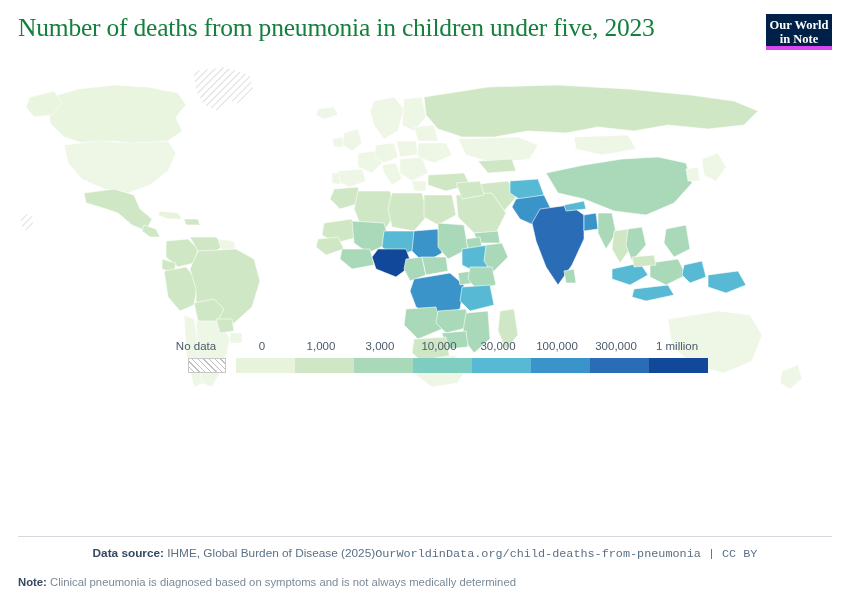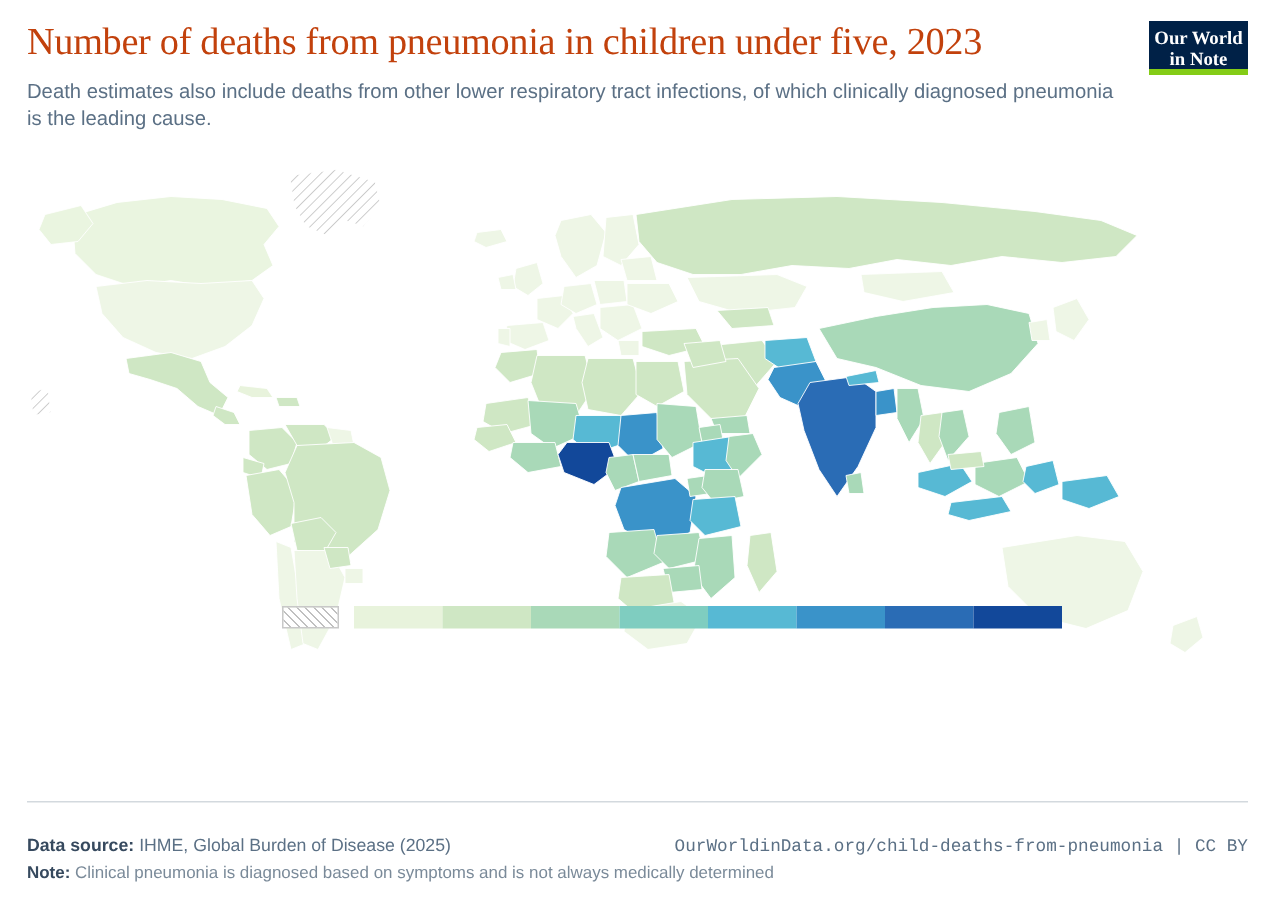--- a/index.html
+++ b/index.html
@@ -23,21 +23,21 @@
     padding: 14px 18px 0 18px;
   }
   
   .header {
     position: relative;
   }
   .title {
     font-family: "Liberation Serif", serif;
     font-size: 25.5px;
     font-weight: 400;
-    color: #c2410c;
+    color: #15803d;
     letter-spacing: -0.2px;
     margin: 0;
     padding-right: 90px;
     line-height: 1.12;
   }
   .subtitle {
     margin: 9px 0 0 0;
     font-size: 13.5px;
     line-height: 1.38;
     color: #5b7085;
@@ -52,21 +52,21 @@
     height: 36px;
     background: #002147;
     color: #fff;
     font-family: "Liberation Serif", serif;
     font-size: 12.5px;
     font-weight: 700;
     line-height: 1.12;
     text-align: center;
     padding-top: 4px;
     box-sizing: border-box;
-    border-bottom: 4px solid #84cc16;
+    border-bottom: 4px solid #d946ef;
   }
   .owid-logo span { display: block; }
 
   
   .map-wrap {
     position: relative;
     width: 814px;
     height: 380px;
     margin-top: 10px;
   }
@@ -138,42 +138,41 @@
   .footer {
     position: absolute;
     left: 18px;
     right: 18px;
     bottom: 12px;
     font-size: 11.8px;
     color: #5b7085;
   }
   .footer-top {
     border-top: 1px solid #d3d9de;
-    padding-top: 21px;
+    padding-top: 9px;
     display: flex;
-    justify-content: space-between;
+    justify-content: center;
     align-items: baseline;
   }
   .footer-left b { color: #36495e; font-weight: 700; }
   .footer-right { color: #5b7085; font-family: Liberation Mono, monospace; }
   .footer-note {
-    margin-top: 5px;
+    margin-top: 15px;
     font-size: 11.3px;
     color: #7a8a99;
   }
   .footer-note b { color: #36495e; font-weight: 700; }
 </style>
 </head>
 <body>
 
 <div class="page">
 
   <div class="header">
     <h1 class="title">Number of deaths from pneumonia in children under five, 2023</h1>
-    <p class="subtitle">Death estimates also include deaths from other lower respiratory tract infections, of which clinically diagnosed pneumonia is the leading cause.</p>
     <div class="owid-logo">
       <span>Our World</span>
       <span>in Note</span>
     </div>
   </div>
 
   <div class="map-wrap">
     <svg viewBox="0 0 814 380" preserveAspectRatio="xMidYMid meet">
       <defs>
         <pattern id="hatch" patternUnits="userSpaceOnUse" width="5" height="5" patternTransform="rotate(45)">
@@ -277,20 +276,31 @@
       <path class="country" fill="#57b9d4" d="M690,222 L720,218 L728,232 L708,240 L690,234 Z"></path>
       <path class="country" fill="#a9d9b8" d="M648,176 L668,172 L672,196 L656,204 L646,190 Z"></path>
       <path class="country" fill="#cfe7c4" d="M614,204 L636,202 L638,212 L616,214 Z"></path>
       <path class="country" fill="#a9d9b8" d="M546,218 L556,216 L558,230 L548,230 Z"></path>
       <path class="country" fill="#eef6e6" d="M650,266 L700,258 L732,262 L744,282 L734,308 L706,320 L674,312 L654,292 Z"></path>
       <path class="country" fill="#eef6e6" d="M764,318 L780,312 L784,326 L772,336 L762,330 Z"></path>
       <path class="country" fill="url(#hatch)" d="M2,162 L14,160 L16,176 L4,178 Z"></path>
     </svg>
 
     <div class="legend">
+      <div class="legend-labels">
+        <span class="lbl legend-nodata-label">No data</span>
+        <span class="lbl" style="left:74px">0</span>
+        <span class="lbl" style="left:133px">1,000</span>
+        <span class="lbl" style="left:192px">3,000</span>
+        <span class="lbl" style="left:251px">10,000</span>
+        <span class="lbl" style="left:310px">30,000</span>
+        <span class="lbl" style="left:369px">100,000</span>
+        <span class="lbl" style="left:428px">300,000</span>
+        <span class="lbl" style="left:489px">1 million</span>
+      </div>
       <div class="legend-bars">
         <div class="legend-nodata"></div>
         <div class="legend-scale">
           <div class="legend-swatch" style="background:#e8f3dc"></div>
           <div class="legend-swatch" style="background:#cfe7c4"></div>
           <div class="legend-swatch" style="background:#a9d9b8"></div>
           <div class="legend-swatch" style="background:#7fcdc0"></div>
           <div class="legend-swatch" style="background:#57b9d4"></div>
           <div class="legend-swatch" style="background:#3a93c9"></div>
           <div class="legend-swatch" style="background:#2a6cb5"></div>

